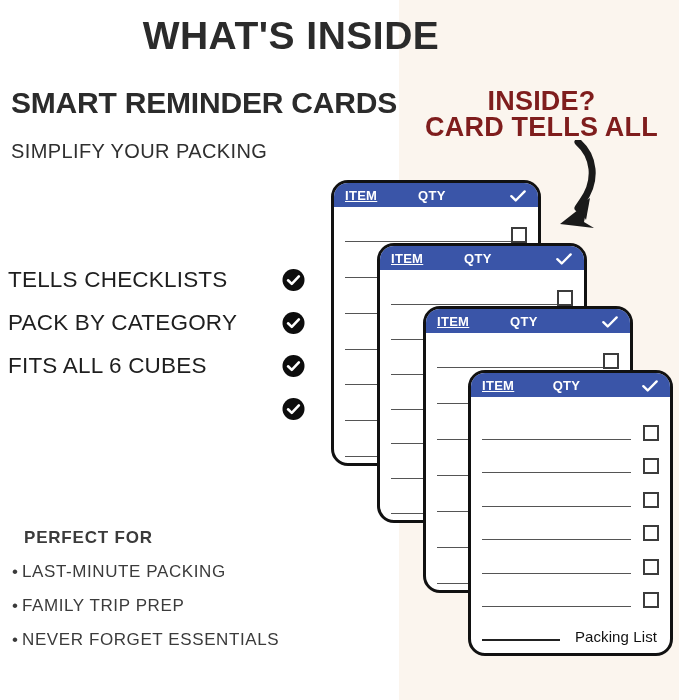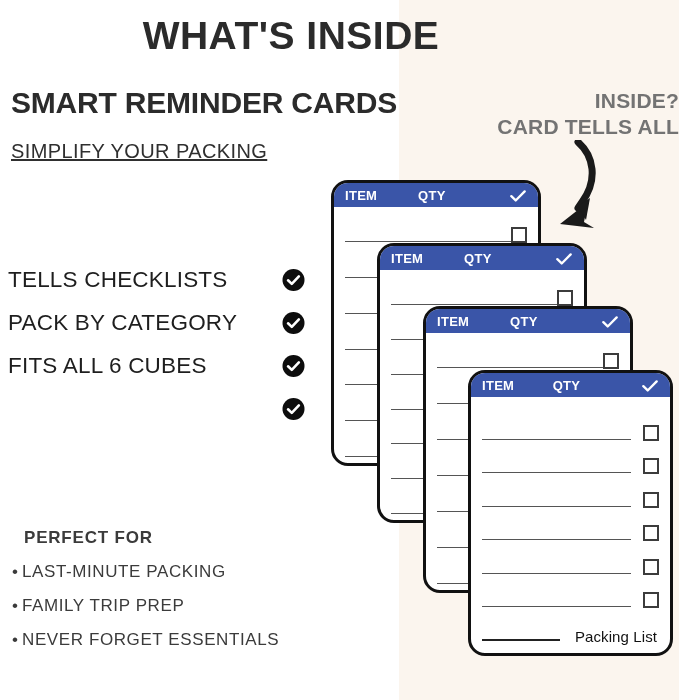--- a/index.html
+++ b/index.html
@@ -59,34 +59,33 @@
   .tagline {
     position: absolute;
     top: 140px;
     left: 11px;
     font-size: 20px;
     font-weight: 400;
     letter-spacing: 0.4px;
     color: #2f2f2f;
     z-index: 5;
     white-space: nowrap;
-    text-decoration: underline;
   }
   
   .callout {
     position: absolute;
     top: 88px;
     left: 404px;
     width: 275px;
-    text-align: right;
-    font-size: 21px;
+    text-align: center;
+    font-size: 27px;
     font-weight: 700;
     line-height: 26px;
     letter-spacing: 0.2px;
-    color: #737373;
+    color: #7f1d1d;
     z-index: 6;
   }
   .callout-line { display: block; white-space: nowrap; }
   .arrow-wrap {
     position: absolute;
     top: 140px;
     left: 548px;
     width: 70px;
     height: 96px;
     z-index: 6;
@@ -166,20 +165,21 @@
     display: flex;
     align-items: center;
     padding: 0 11px;
     box-sizing: border-box;
   }
   .card-head .h-item {
     font-size: 13px;
     font-weight: 700;
     color: #ffffff;
     letter-spacing: 0.3px;
+    text-decoration: underline;
   }
   .card-head .h-qty {
     position: absolute;
     left: 48%;
     transform: translateX(-50%);
     font-size: 13px;
     font-weight: 700;
     color: #ffffff;
     letter-spacing: 0.3px;
   }

